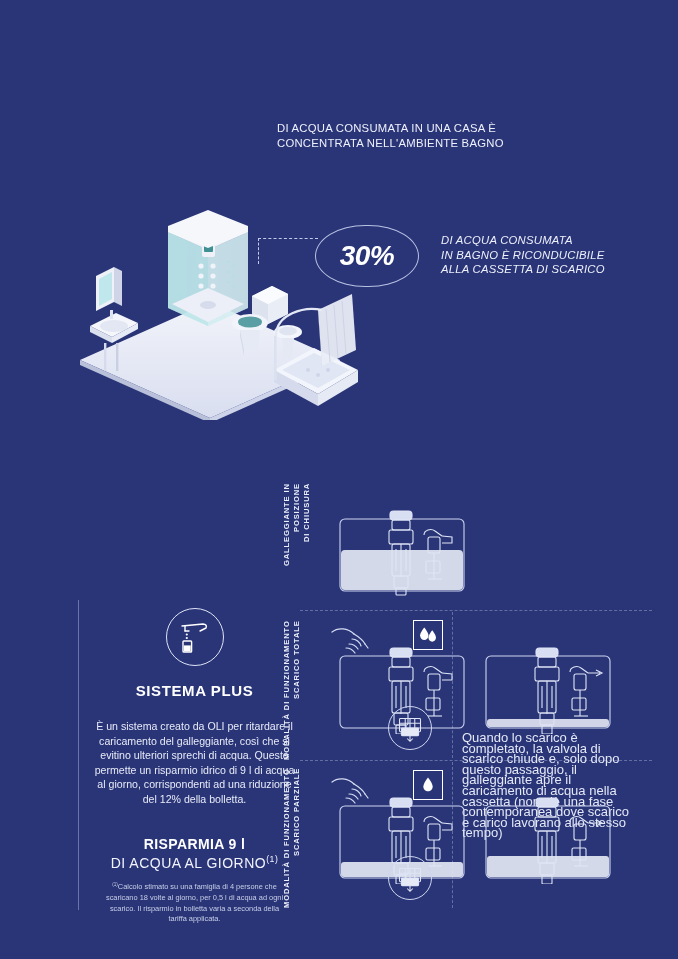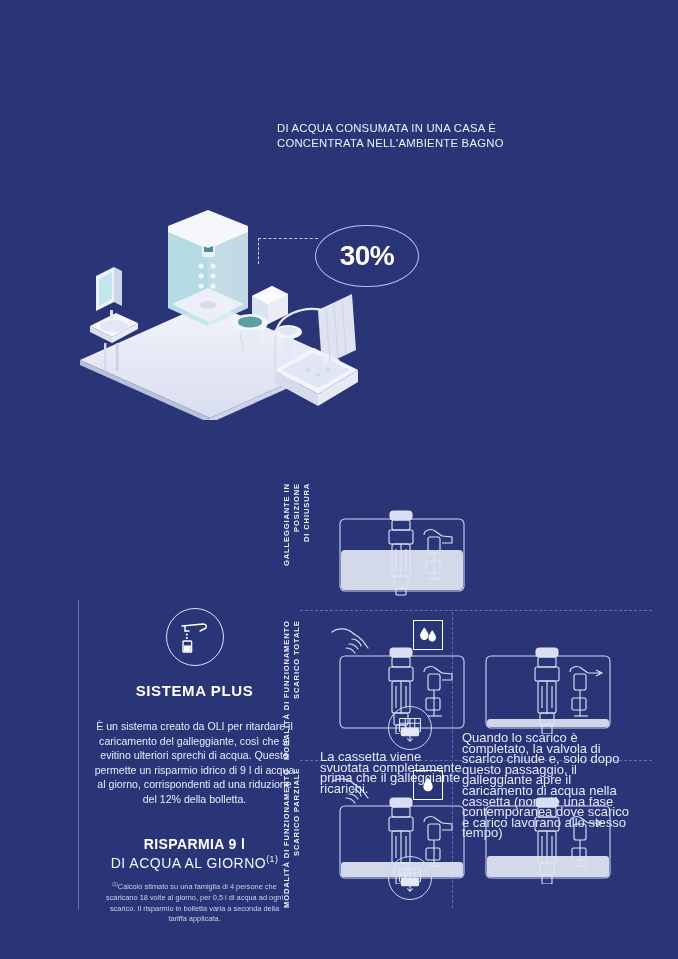--- a/index.html
+++ b/index.html
@@ -18,21 +18,21 @@
     border:1.6px solid #b9c2e4; border-radius:50%/50%;
     color:#fff; font-weight:bold; letter-spacing:-0.5px;
   }
   .bubble.b70 { width:104px; height:62px; font-size:28px; border-radius:52px/32px; }
   .bubble.b30 { width:104px; height:62px; font-size:28px; border-radius:52px/32px; }
   .callout-text {
     font-size:11.3px; line-height:14.5px; letter-spacing:0.25px;
     color:#eef0fa; margin-left:22px; margin-top:8px; white-space:pre-line;
   }
   .c70 { left:255px; top:113px; }
-  .c30 { left:315px; top:225px; }
+  .c30 { left:315px; top:225px;font-style:italic; }
 
   
   .leader { position:absolute; left:258px; top:238px; width:60px; height:26px; }
   .leader .h { position:absolute; left:0; top:0; width:60px; height:0;
     border-top:1.5px dashed #c3caea; }
   .leader .v { position:absolute; left:0; top:0; width:0; height:26px;
     border-left:1.5px dashed #c3caea; }
 
   
   .scene { position:absolute; left:60px; top:210px; width:300px; height:210px; }
@@ -95,20 +95,23 @@
 
   <div class="leader">
     <div class="h"></div>
     <div class="v"></div>
   </div>
 
   <div class="callout c30">
     <div class="bubble b30">
       <span>30%</span>
     </div>
+    <div class="callout-text">DI ACQUA CONSUMATA
+IN BAGNO È RICONDUCIBILE
+ALLA CASSETTA DI SCARICO</div>
   </div>
 
   <div class="scene">
     <svg viewBox="0 0 300 210" xmlns="http://www.w3.org/2000/svg">
       <defs>
         <linearGradient id="gFloor" x1="0" y1="0" x2="0" y2="1">
           <stop offset="0" stop-color="#f2f4fa"></stop>
             <stop offset="1" stop-color="#d9def0"></stop>
         </linearGradient>
         <linearGradient id="gGlass" x1="0" y1="0" x2="1" y2="0">
@@ -311,23 +314,20 @@
 
   <div class="bowl" style="left:388px; top:706px; width:44px; height:44px;">
     <svg viewBox="0 0 44 44" width="44" height="44" fill="none" stroke="#dfe5f6" stroke-width="1.1" xmlns="http://www.w3.org/2000/svg">
       <rect x="11" y="12" width="22" height="14" rx="1"></rect>
       <path d="M11 17 L33 17 M17 12 L17 26 M22 12 L22 26 M27 12 L27 26"></path>
       <rect x="13" y="22" width="18" height="8" rx="1" fill="#e6eaf6" stroke="#dfe5f6"></rect>
       <path d="M22 30 L22 36 M19 33 L22 36 L25 33"></path>
     </svg>
   </div>
 
-  <div class="cap" style="left:320px; top:752px; width:150px;">La cassetta viene svuotata
-completamente prima che
-il galleggiante ricarichi.</div>
 
   <div class="cistern" style="left:478px; top:642px; width:150px; height:92px;">
     <svg viewBox="0 0 150 92" xmlns="http://www.w3.org/2000/svg">
       <g fill="none" stroke="#cdd5ef" stroke-width="1.1">
         <rect x="8" y="14" width="124" height="72" rx="5"></rect>
       </g>
       <rect x="9" y="77" width="122" height="8" rx="3" fill="#e3e7f3" opacity=".9"></rect>
       <g fill="none" stroke="#dfe5f6" stroke-width="1.1">
         <rect x="58" y="6" width="22" height="9" rx="3.5" fill="#d9dff2"></rect>
         <rect x="60" y="15" width="18" height="10" rx="2"></rect>

